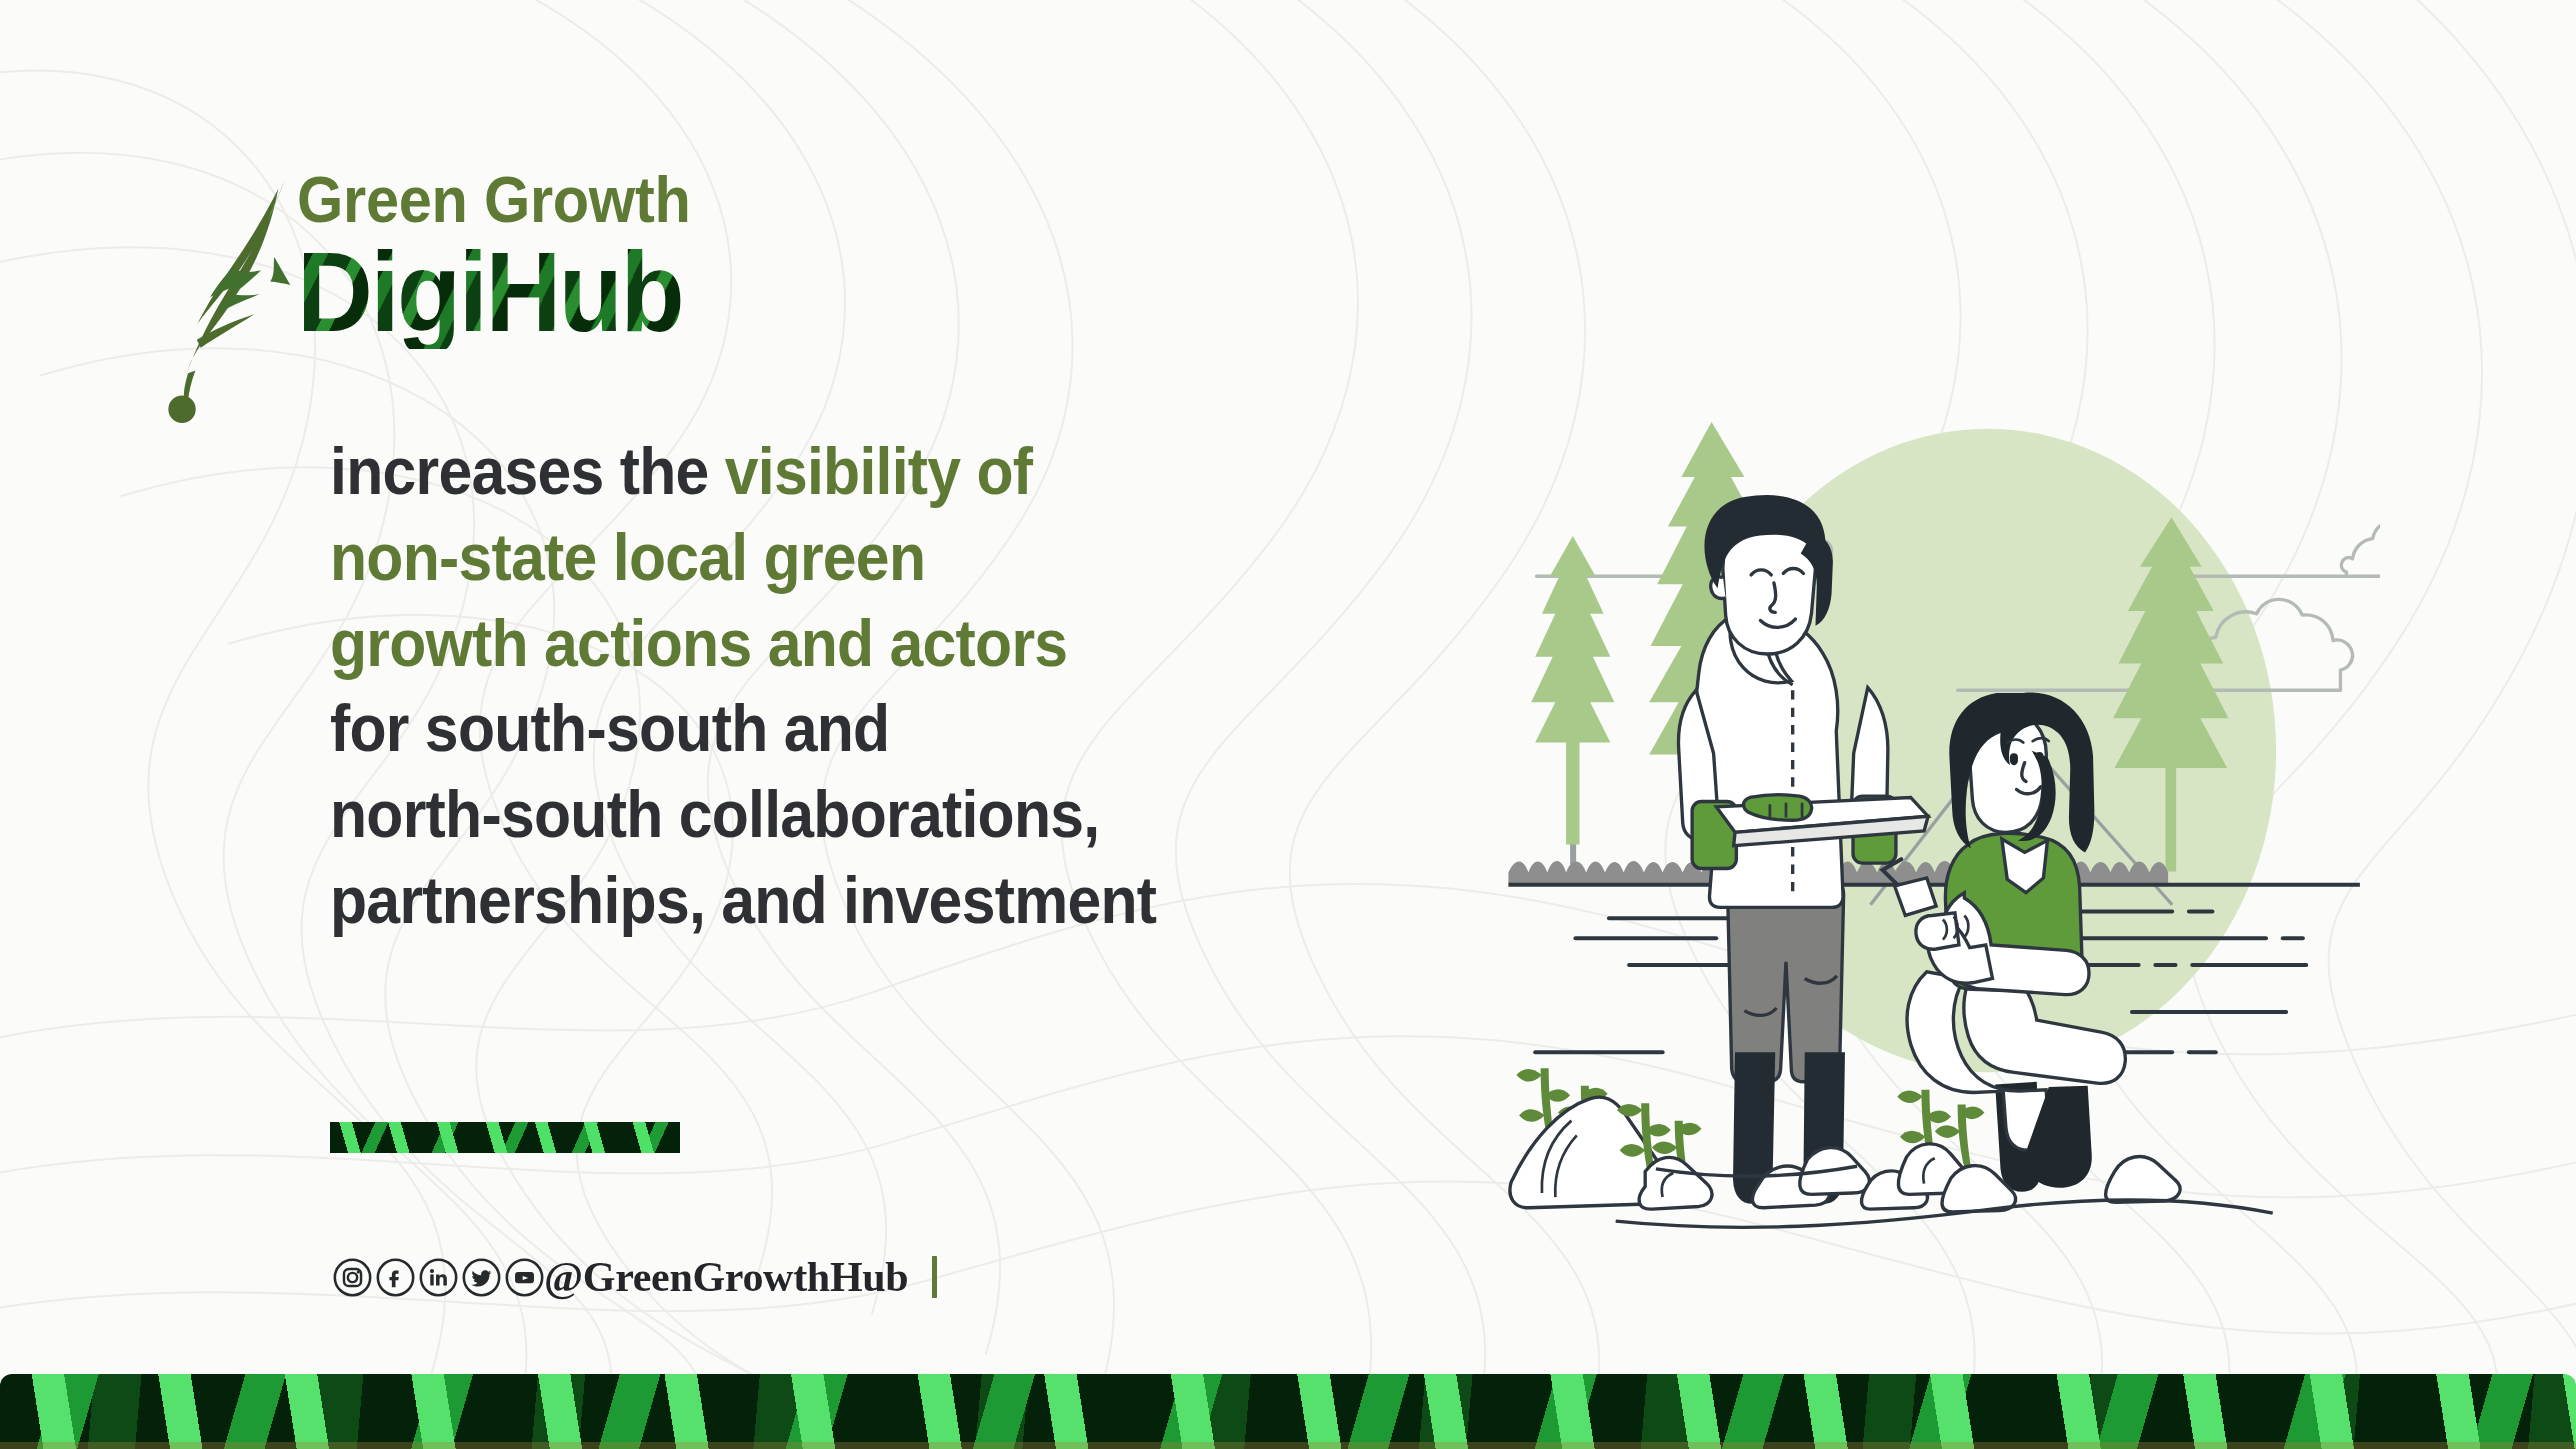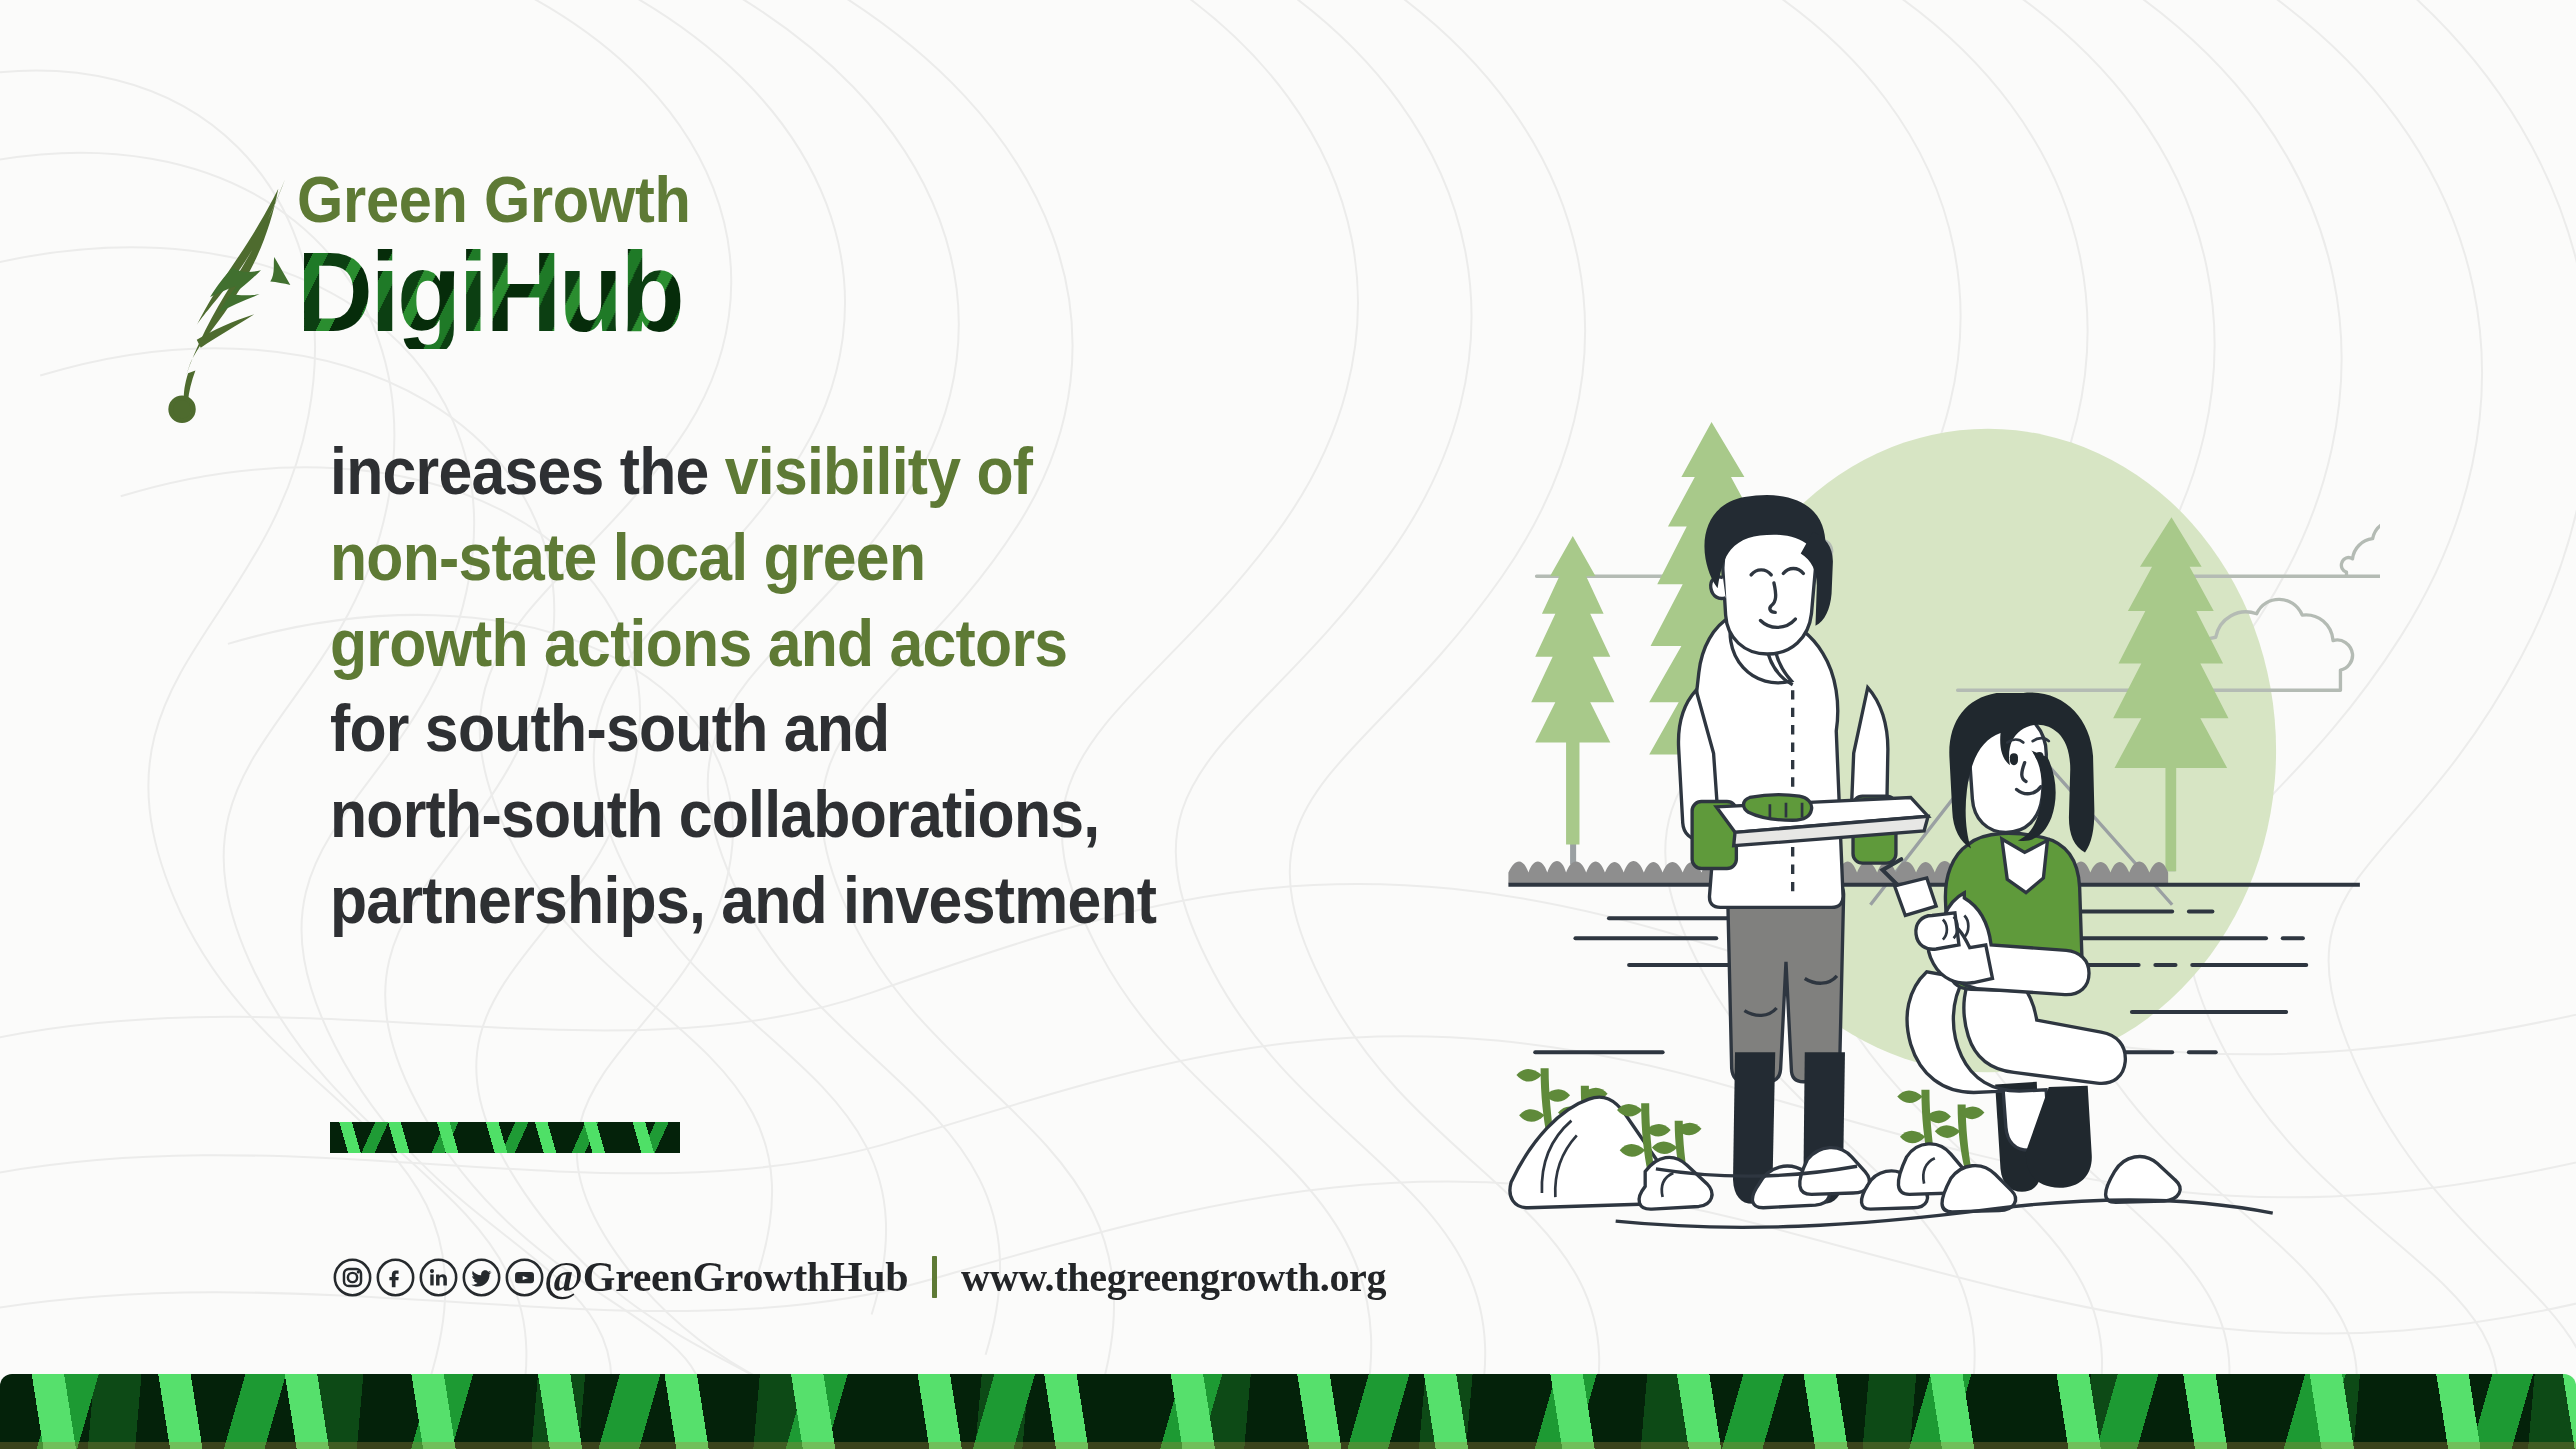--- a/index.html
+++ b/index.html
@@ -225,21 +225,20 @@
       <svg class="soc" viewBox="0 0 64 64">
         <circle cx="32" cy="32" r="29" fill="none" stroke="#262a2d" stroke-width="4.2"></circle>
         <rect x="16.5" y="23" width="31" height="18.5" rx="5" fill="#262a2d"></rect>
         <path d="M29 29.5l9 3.2-9 3.3z" fill="#ffffff"></path>
       </svg>
 
     </div>
 
     <span class="handle">@GreenGrowthHub</span>
     <span class="vsep"></span>
-    <span class="website">www.thegreengrowth.org</span>
   </div>
 
   <svg class="illus" viewBox="0 0 1320 1360">
     <defs>
       <clipPath id="blobClip">
         <ellipse cx="735" cy="560" rx="430" ry="480"></ellipse>
       </clipPath>
     </defs>
 
     <ellipse cx="735" cy="560" rx="430" ry="480" fill="#d7e5c4"></ellipse>

